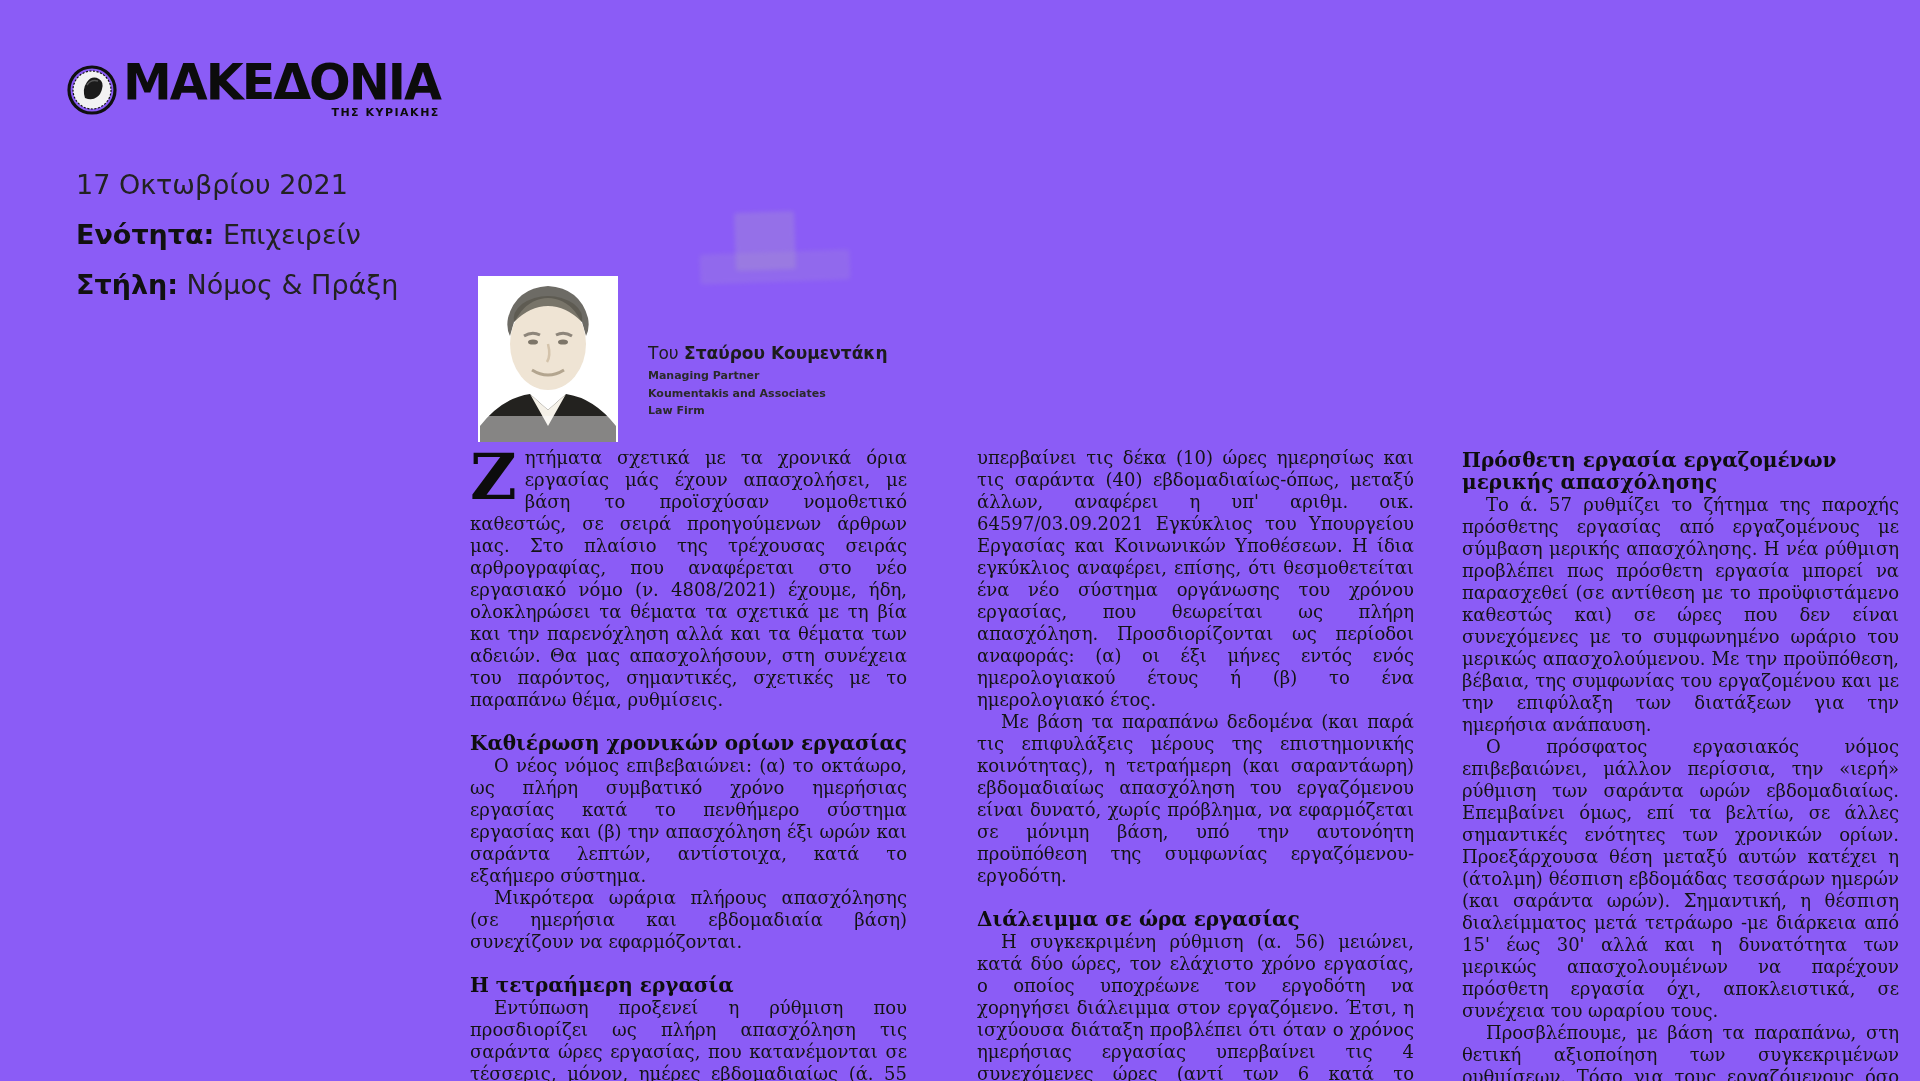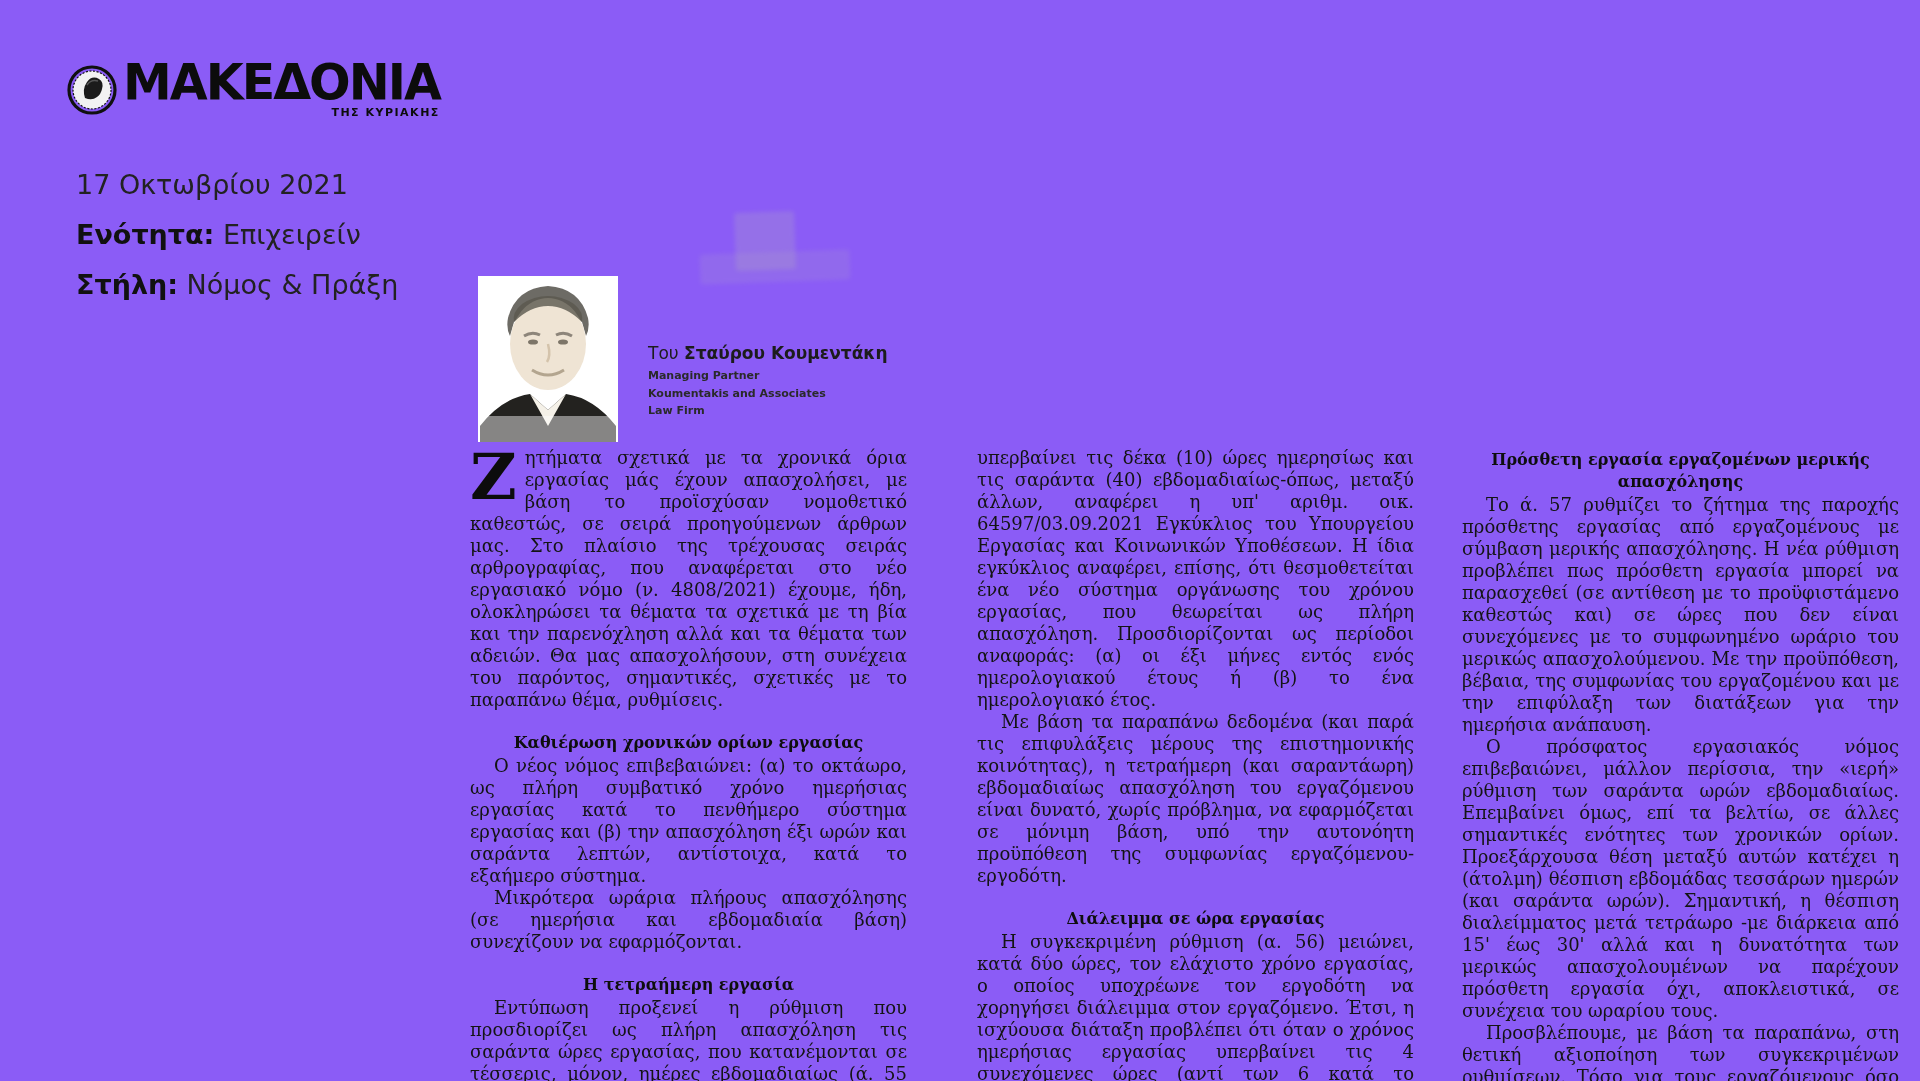--- a/index.html
+++ b/index.html
@@ -57,22 +57,22 @@
     font-family:"DejaVu Serif", serif;
     font-size:18px;line-height:22px;color:#141414;
     text-align:justify;
   }
   .col-1{left:470px;}
   .col-2{left:977px;}
   .col-3{left:1462px;}
   .bp{margin:0;text-indent:24px;}
   .bp.noindent{text-indent:0;}
   .bh{
-    margin:21px 0 1px 0;font-size:16px;line-height:22px;
-    font-weight:700;color:#0e0e0e;text-align:center;
+    margin:21px 0 1px 0;font-size:20px;line-height:22px;
+    font-weight:700;color:#0e0e0e;text-align:left;
   }
   .bh.first{margin-top:2px;}
   .dropcap{
     float:left;
     font-family:"DejaVu Serif", serif;
     font-weight:700;font-size:64px;line-height:54px;
     padding:3px 8px 0 0;color:#0c0c0c;
   }
 </style>
 </head>

